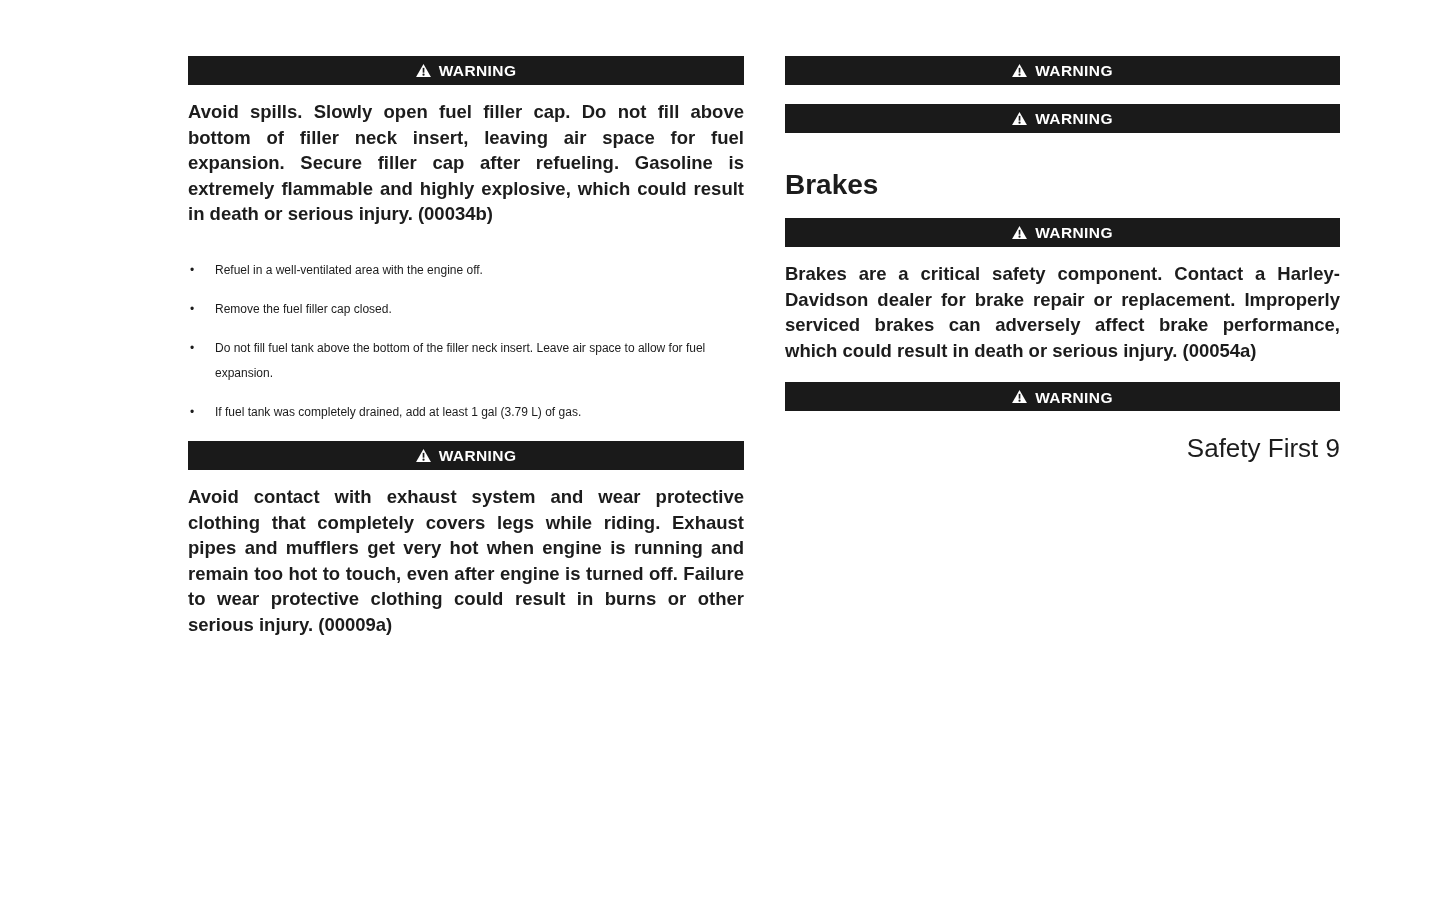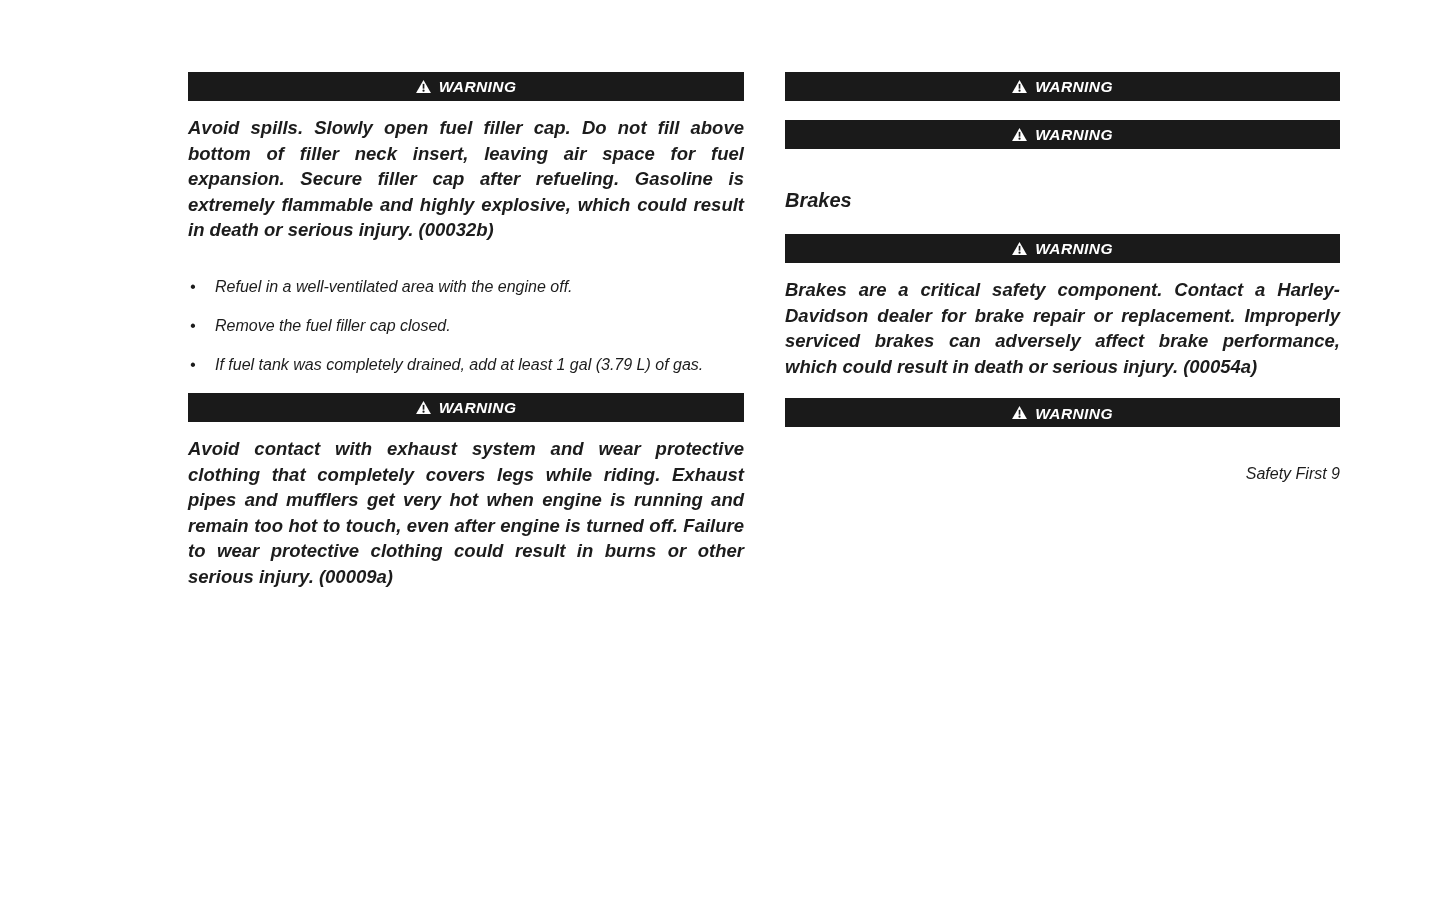--- a/index.html
+++ b/index.html
@@ -11,22 +11,21 @@
     position: relative;
     width: 1445px;
     height: 900px;
     background: #ffffff;
     font-family: "Liberation Sans", "DejaVu Sans", sans-serif;
     color: #1c1c1c;
     overflow: hidden;
   }
   .col {
     position: absolute;
-    top: 72px;
-    font-style: italic;
+    top: 56px;
   }
   .col-left  { left: 188px; width: 556px; }
   .col-right { left: 785px; width: 555px; }
 
   .warning-banner {
     background: #1a1a1a;
     height: 29px;
     display: flex;
     align-items: center;
     justify-content: center;
@@ -50,21 +49,21 @@
     font-size: 18.5px;
     font-weight: 700;
     line-height: 25.6px;
     text-align: justify;
   }
 
   .bullet-list {
     margin: 31px 0 0 0;
     padding: 0;
     list-style: none;
-    font-size: 16px;
+    font-size: 12px;
     font-weight: 400;
     line-height: 25px;
   }
   .bullet-list li {
     position: relative;
     padding-left: 27px;
     margin-bottom: 14px;
   }
   .bullet-list li:last-child { margin-bottom: 6px; }
   .bullet-list li::before {
@@ -74,30 +73,30 @@
     top: 0;
   }
 
   .mt-banner2-left  { margin-top: 16px; }
   .mt-banner2-right { margin-top: 19px; }
   .mt-banner3-right { margin-top: 20px; }
   .mt-banner4-right { margin-top: 19px; }
 
   .section-heading {
     margin: 38px 0 0 0;
-    font-size: 20px;
+    font-size: 28px;
     font-weight: 700;
     line-height: 27px;
     text-align: left;
   }
 
   .page-footer {
-    margin-top: 35px;
+    margin-top: 26px;
     text-align: right;
-    font-size: 16px;
+    font-size: 26px;
     font-weight: 400;
     line-height: 23px;
   }
 </style>
 </head>
 <body>
 
 <div class="page">
 
   <div class="col col-left">
@@ -106,25 +105,26 @@
       <span class="tri-icon">
         <svg width="15" height="13" viewBox="0 0 24 21" aria-hidden="true">
           <path d="M12 0 L24 21 H0 Z" fill="#ffffff"></path>
           <rect x="10.7" y="6.2" width="2.7" height="7.8" fill="#1a1a1a"></rect>
           <circle cx="12.05" cy="17.3" r="1.8" fill="#1a1a1a"></circle>
         </svg>
       </span>
       <span class="banner-label">WARNING</span>
     </div>
 
-    <p class="warn-para">Avoid spills. Slowly open fuel filler cap. Do not fill above bottom of filler neck insert, leaving air space for fuel expansion. Secure filler cap after refueling. Gasoline is extremely flammable and highly explosive, which could result in death or serious injury. (00032b)</p>
+    <p class="warn-para">Avoid spills. Slowly open fuel filler cap. Do not fill above bottom of filler neck insert, leaving air space for fuel expansion. Secure filler cap after refueling. Gasoline is extremely flammable and highly explosive, which could result in death or serious injury. (00034b)</p>
 
     <ul class="bullet-list">
       <li>Refuel in a well-ventilated area with the engine off.</li>
       <li>Remove the fuel filler cap closed.</li>
+      <li>Do not fill fuel tank above the bottom of the filler neck insert. Leave air space to allow for fuel expansion.</li>
       <li>If fuel tank was completely drained, add at least 1 gal (3.79 L) of gas.</li>
     </ul>
 
     <div class="warning-banner mt-banner2-left">
       <span class="tri-icon">
         <svg width="15" height="13" viewBox="0 0 24 21" aria-hidden="true">
           <path d="M12 0 L24 21 H0 Z" fill="#ffffff"></path>
           <rect x="10.7" y="6.2" width="2.7" height="7.8" fill="#1a1a1a"></rect>
           <circle cx="12.05" cy="17.3" r="1.8" fill="#1a1a1a"></circle>
         </svg>

